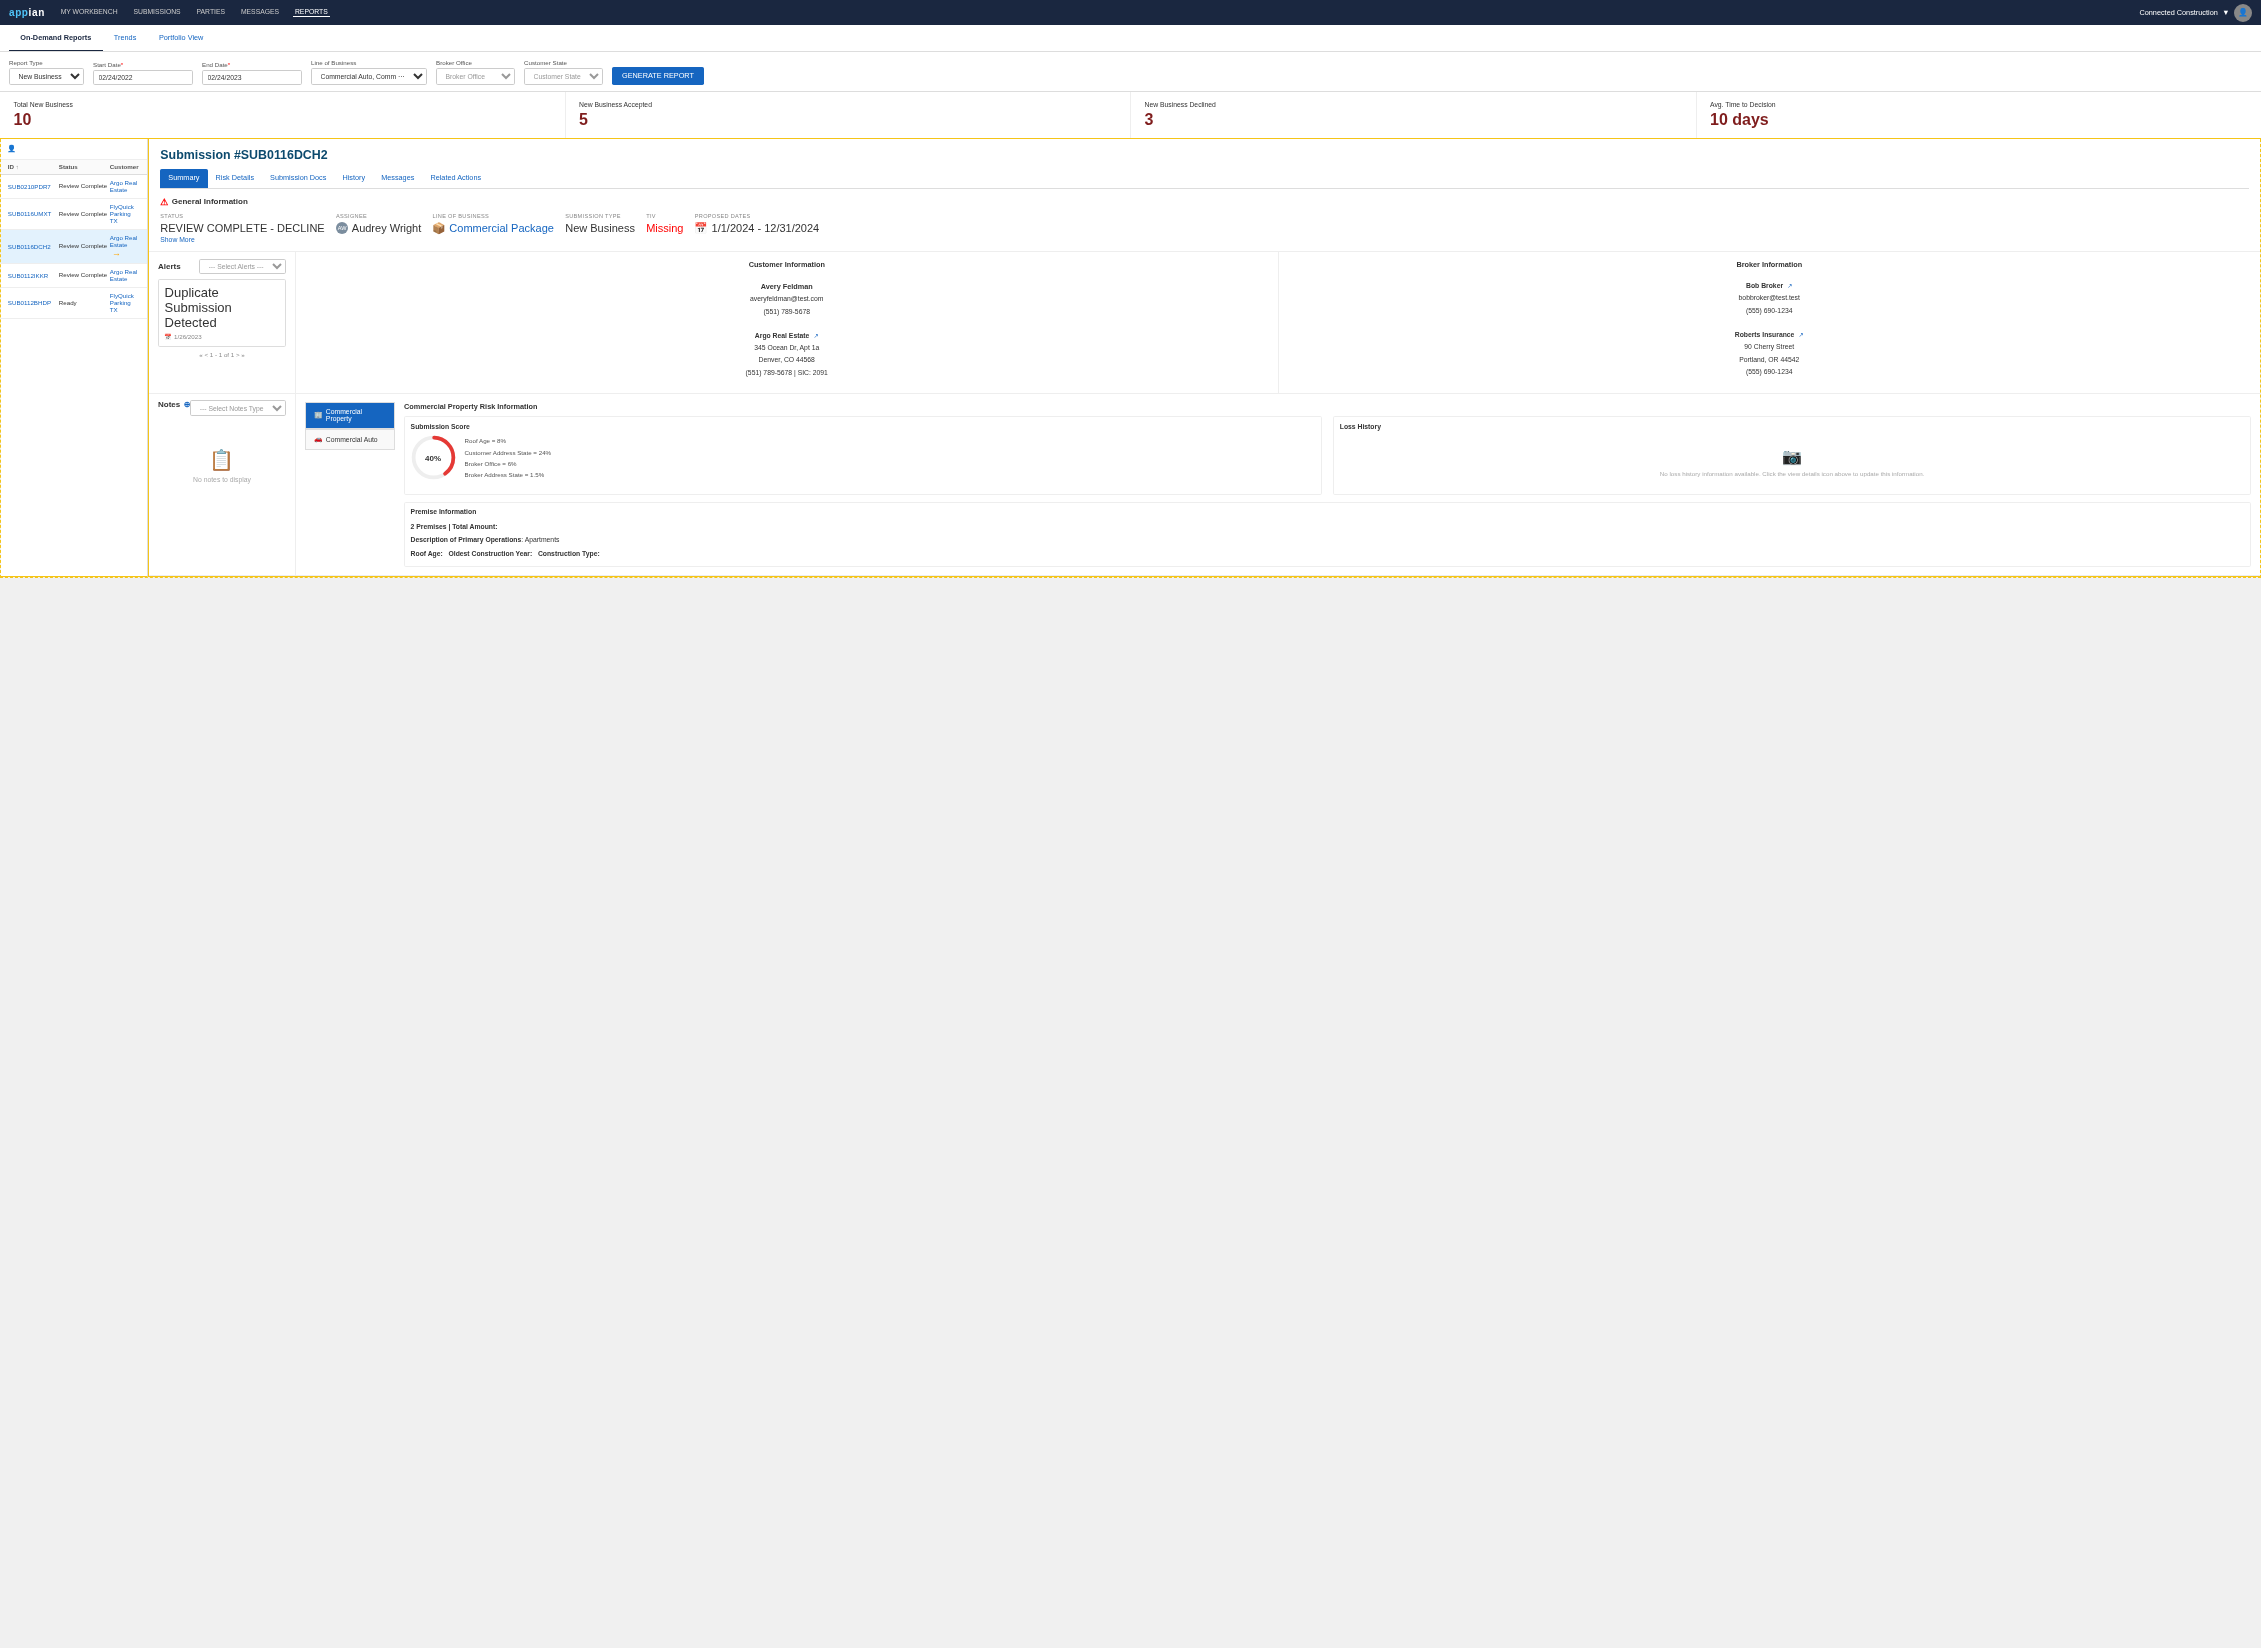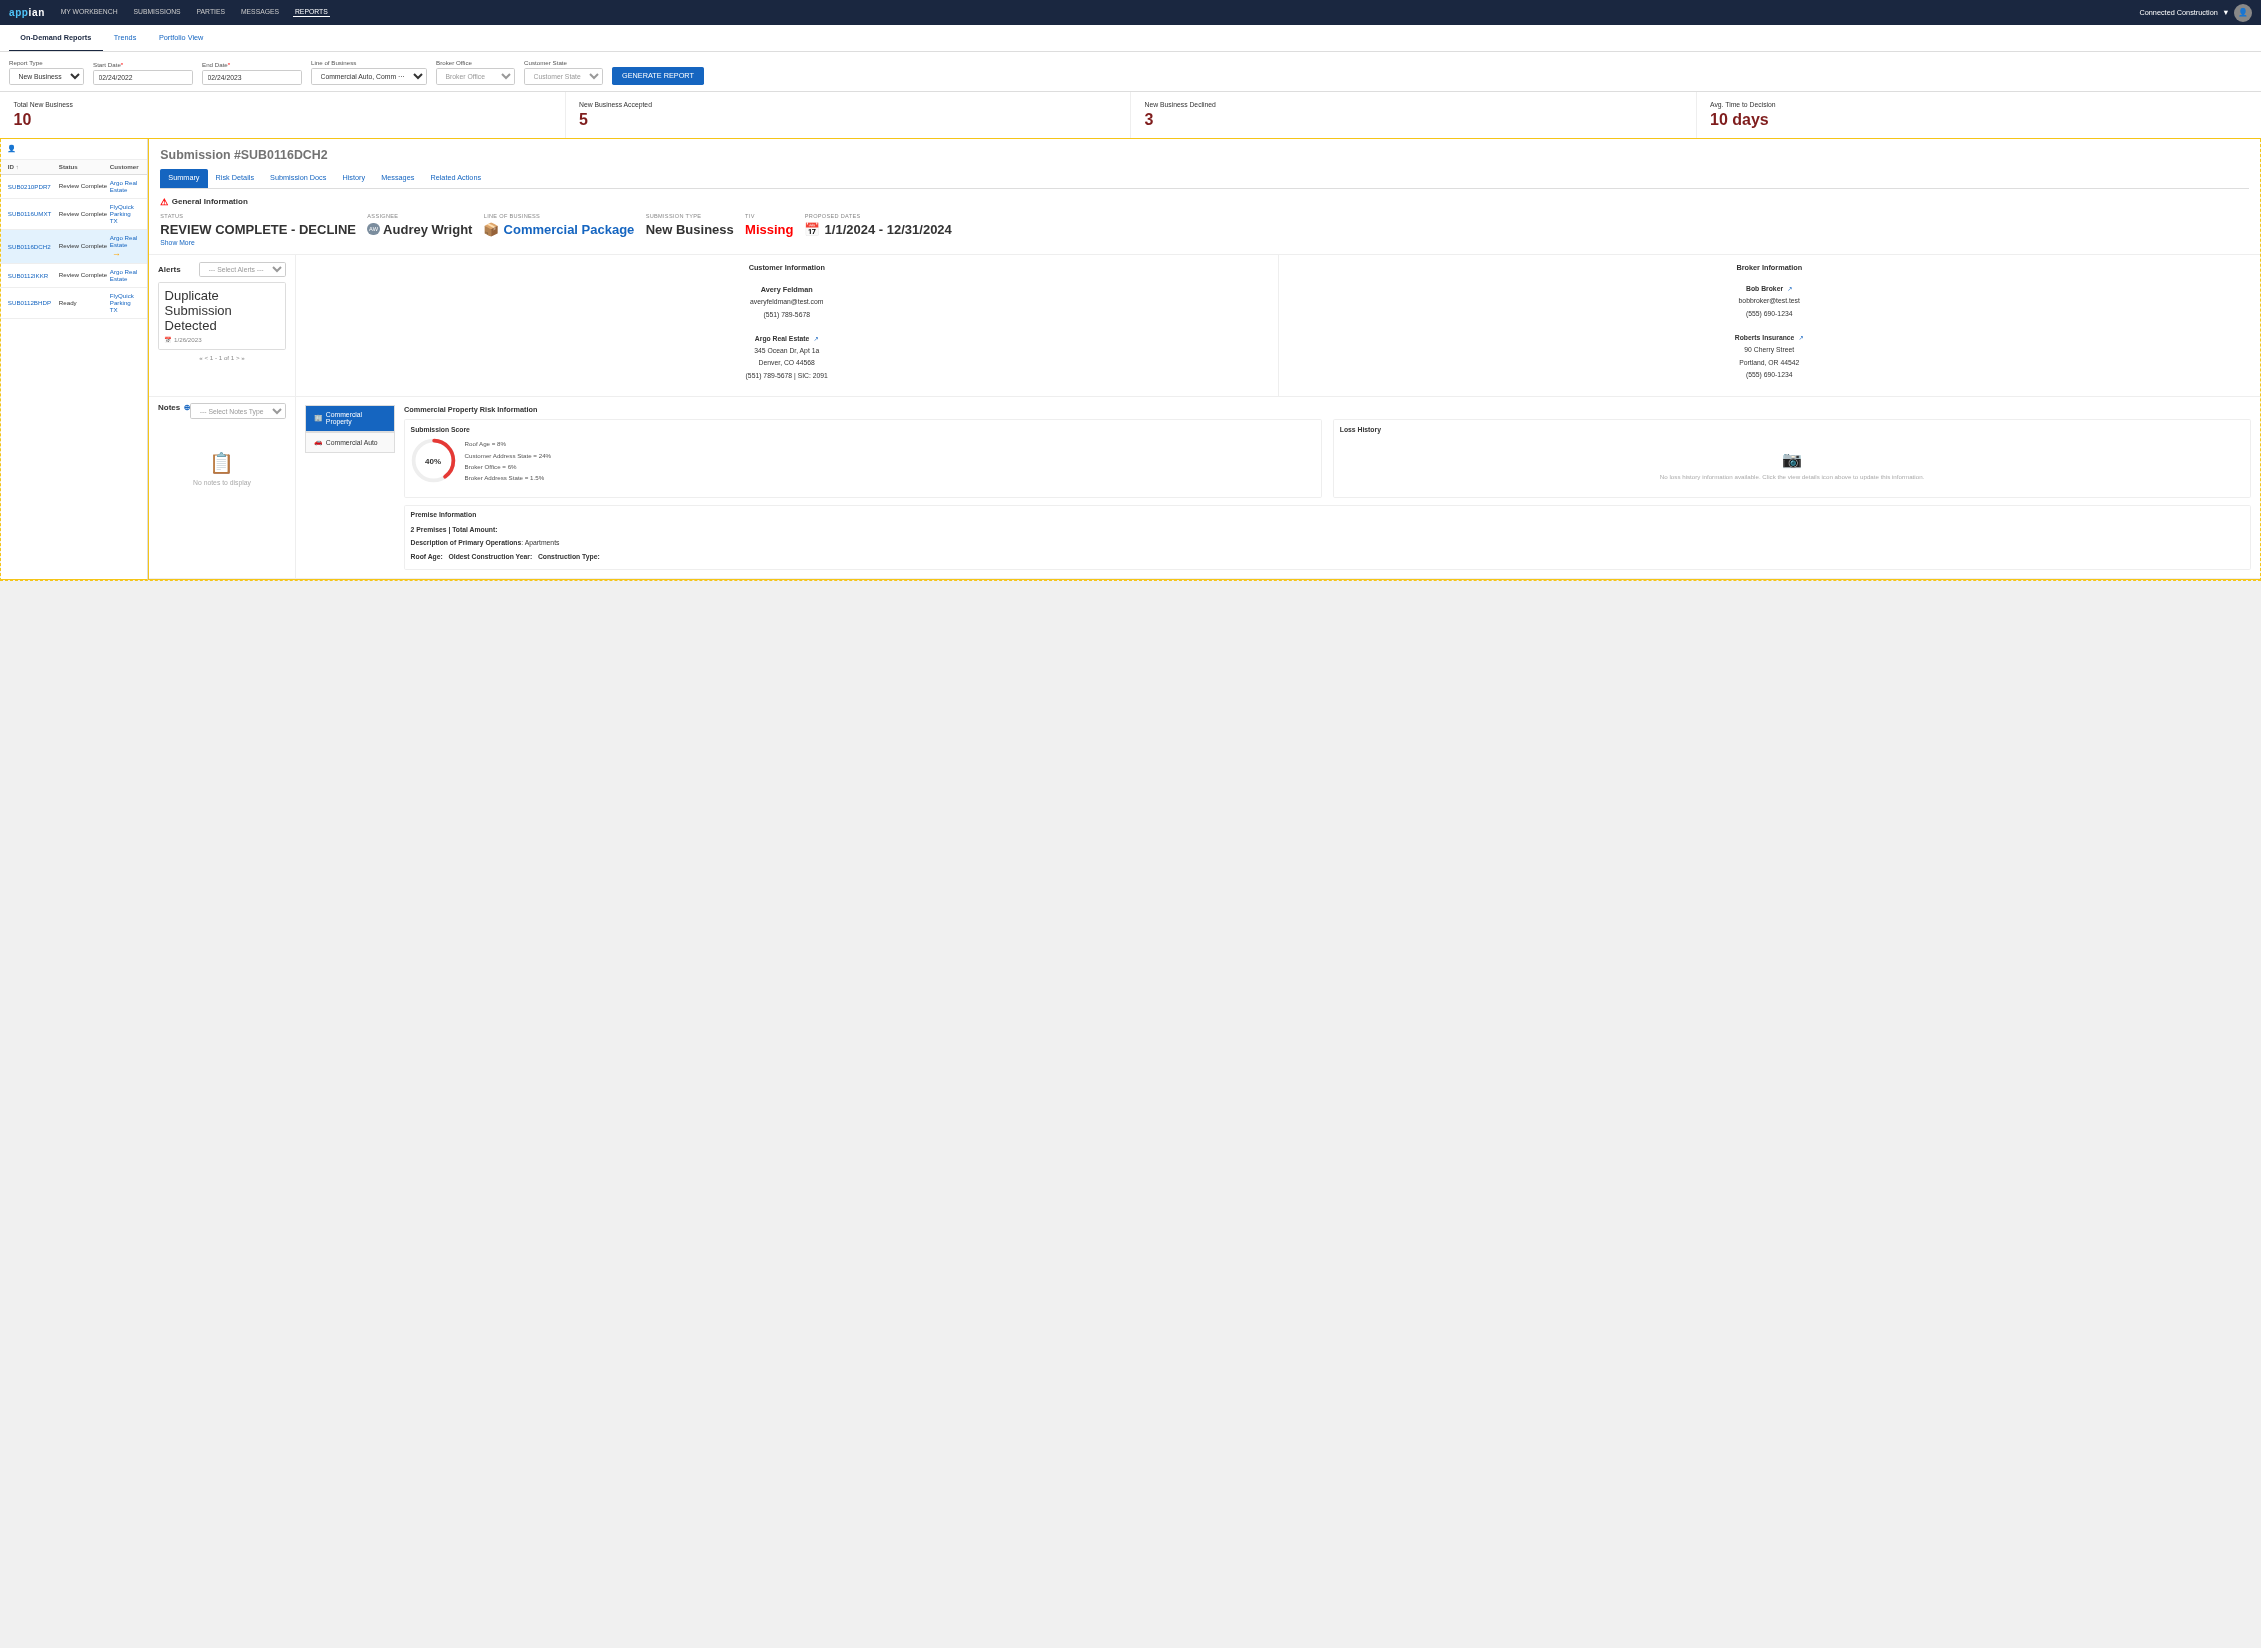--- a/index.html
+++ b/index.html
@@ -153,21 +153,21 @@
       overflow-y: auto;
       border-left: 1.7px solid #f5c518;
       border-bottom: 1.1px solid #f5c518;
     }
 
     
     .submission-header {
       padding: 9px 11.3px 0;
       background: #fff;
     }
-    .submission-title { font-size: 12.4px; font-weight: bold; color: #737373; margin-bottom: 6.8px; }
+    .submission-title { font-size: 12.4px; font-weight: bold; color: #0c4a6e; margin-bottom: 6.8px; }
     .sub-tabs { display: flex; gap: 0; border-bottom: 0.6px solid #ddd; }
     .sub-tab {
       padding: 4.5px 8px;
       font-size: 7.3px;
       color: #1565c0;
       cursor: pointer;
       border-bottom: 1.7px solid transparent;
       white-space: nowrap;
     }
     .sub-tab.active { color: #1a2740; border-bottom: 1.7px solid #1565c0; background: #1565c0; color: #fff; border-radius: 1.7px 1.7px 0 0; }
@@ -183,21 +183,21 @@
       color: #333;
       display: flex;
       align-items: center;
       gap: 3.4px;
       margin-bottom: 6.8px;
     }
     .section-title .warn-icon { color: red; font-size: 9px; }
     .info-grid { display: flex; gap: 11.3px; }
     .info-col { display: flex; flex-direction: column; gap: 2.3px; }
     .info-label { font-size: 5.6px; color: #888; text-transform: uppercase; letter-spacing: 0.3px; }
-    .info-value { font-size: 13px; color: #333; font-weight: bold; }
+    .info-value { font-size: 11px; color: #333; font-weight: normal; }
     .info-value.blue { color: #1565c0; }
     .info-value.red { color: red; }
     .assignee-row { display: flex; align-items: center; gap: 3.4px; }
     .assignee-avatar { width: 12.4px; height: 12.4px; border-radius: 50%; background: #7b8d9e; display: flex; align-items: center; justify-content: center; color: #fff; font-size: 5.6px; }
     .show-more { color: #1565c0; font-size: 6.8px; cursor: pointer; text-decoration: none; }
     .alerts-header { display: flex; align-items: center; justify-content: space-between; margin-bottom: 4.5px; }
     .alerts-title { font-size: 8px; font-weight: bold; color: #333; }
     .alert-select {
       border: 0.6px solid #ccc;
       border-radius: 1.7px;

